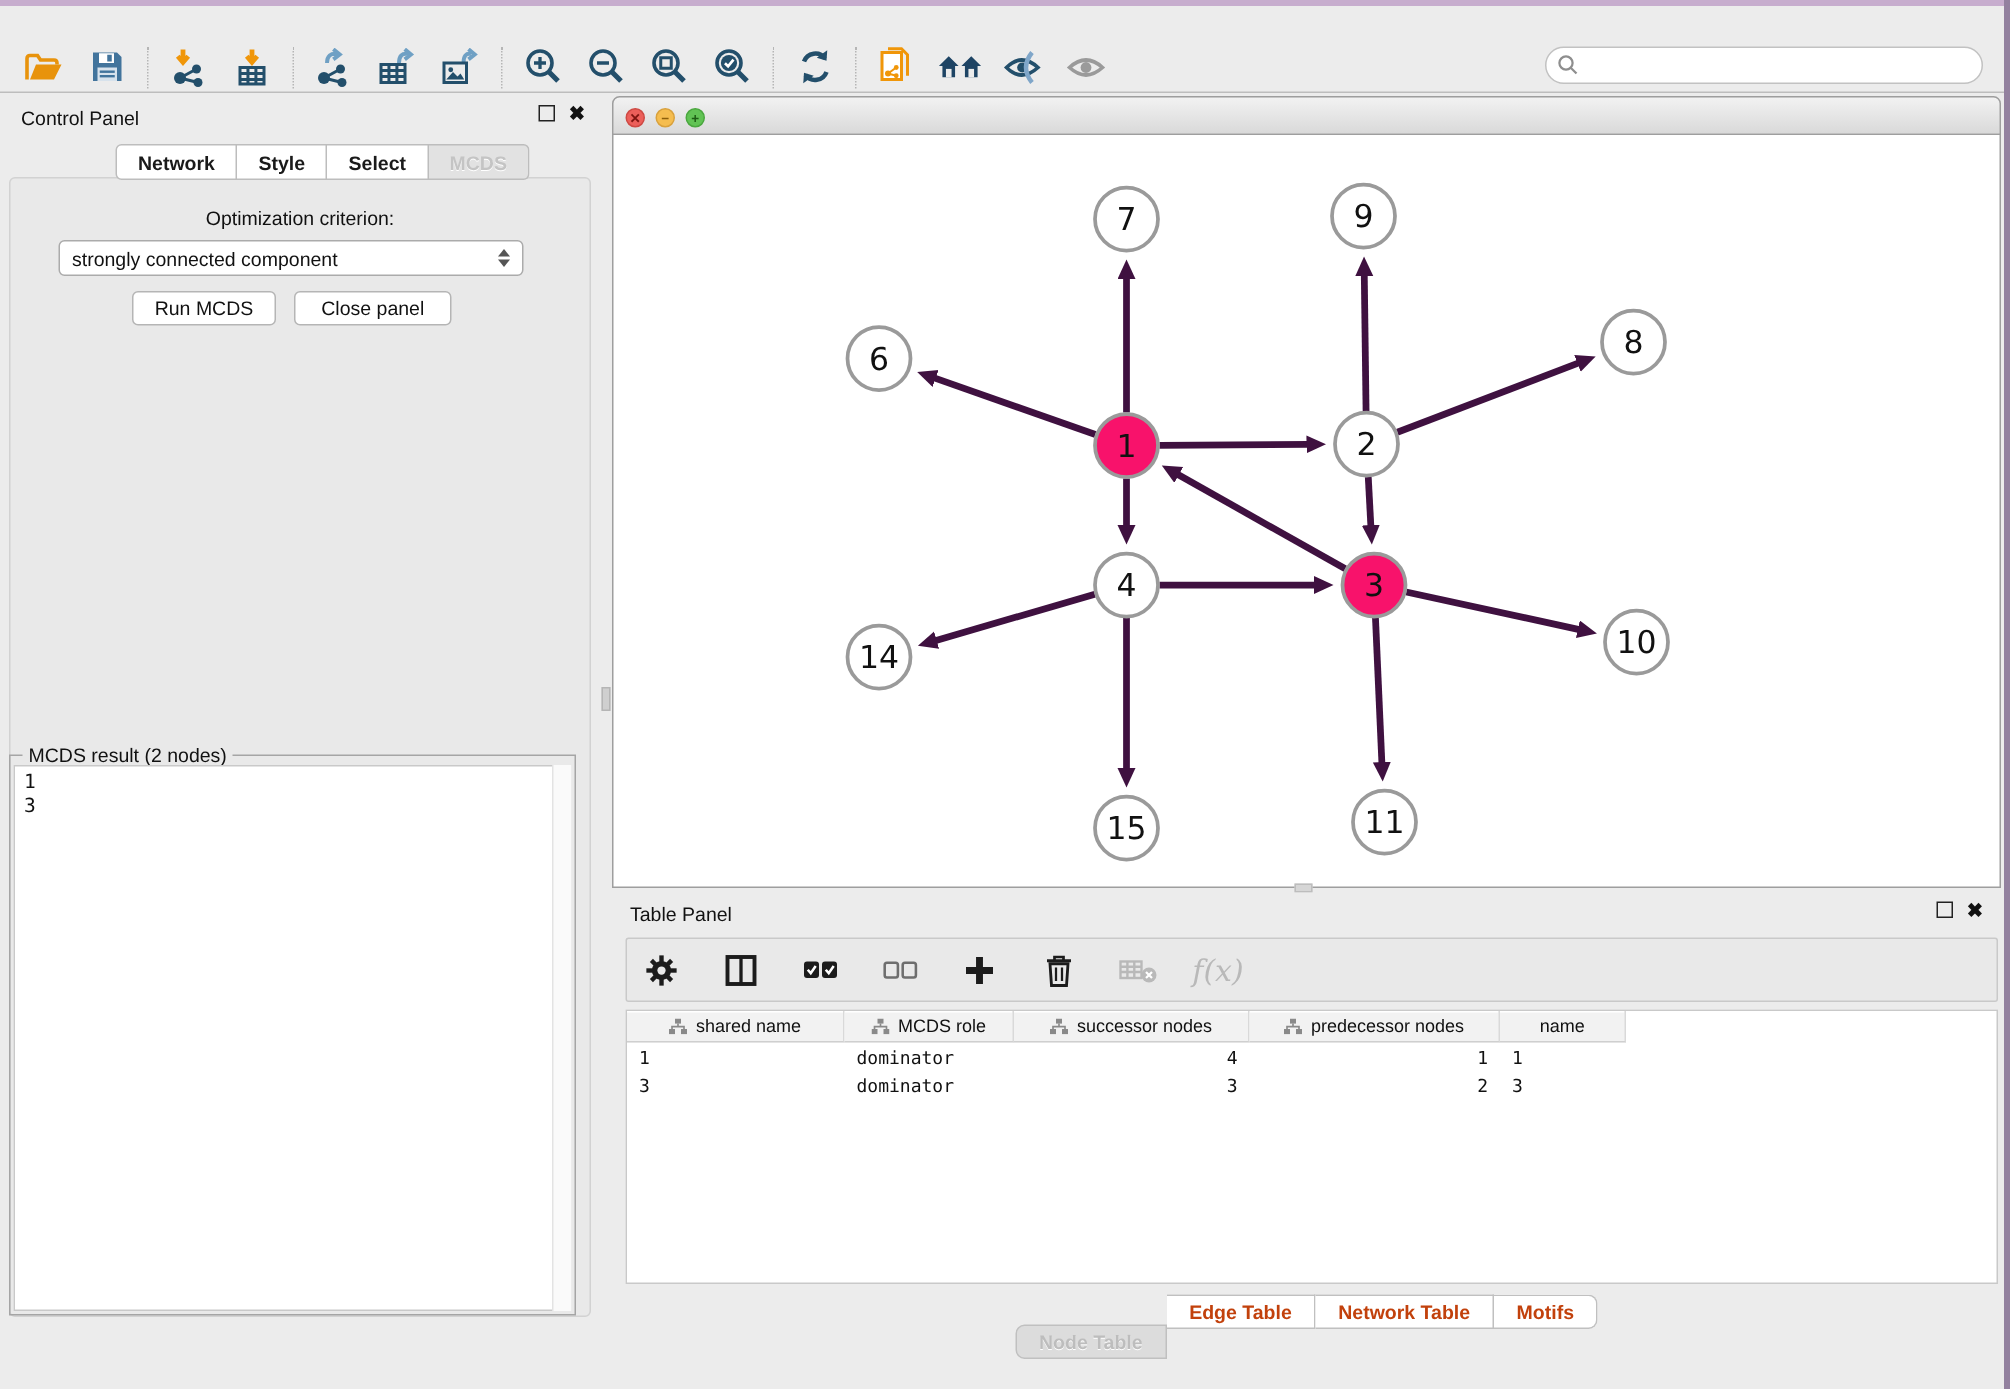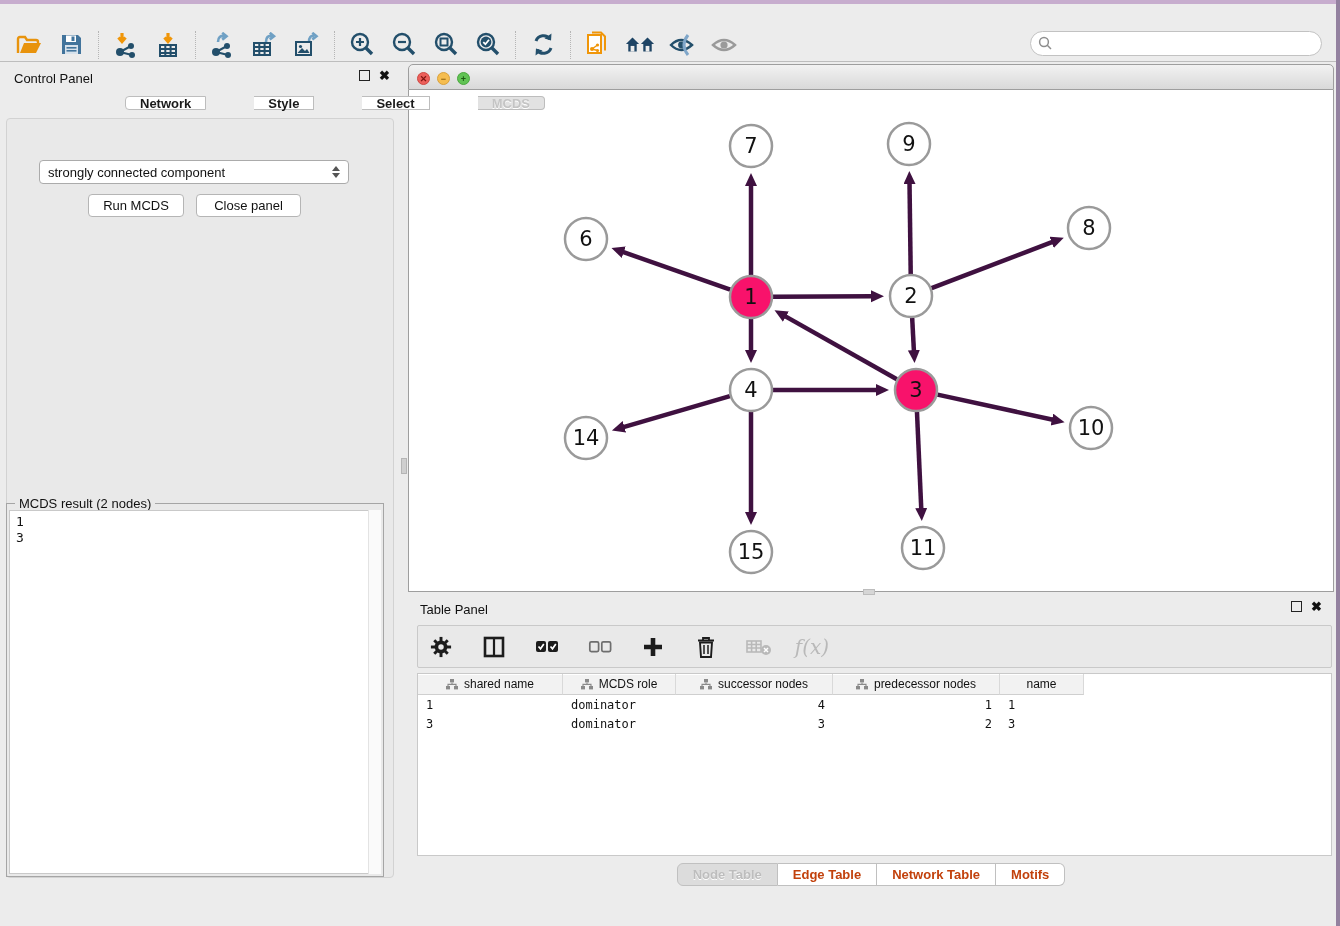--- a/index.html
+++ b/index.html
@@ -26,21 +26,21 @@
 
   
   #control-panel { position:absolute; left:0; top:62px; width:400px; height:828px; background:#ececec; }
   #cp-header { position:absolute; left:0; top:0; width:100%; height:32px; }
   #cp-title { position:absolute; left:14px; top:9px; font-size:13px; color:#111; }
   .panel-btns { position:absolute; right:10px; top:8px; display:flex; gap:9px; }
   .float-icon { width:11px; height:11px; border:1.6px solid #222; display:inline-block; }
   .close-icon { font-size:13px; font-weight:bold; color:#111; line-height:11px; }
 
   .cp-tabs { position:absolute; left:77px; top:34px; display:flex; z-index:3; }
-  .cp-tab { height:14px; padding:0 14px; background:#fff; border:1px solid #bdbdbd; border-left:none; font-size:13px; font-weight:bold; color:#1a1a1a; display:flex; align-items:center;margin-left:48px; }
+  .cp-tab { height:24px; padding:0 14px; background:#fff; border:1px solid #bdbdbd; border-left:none; font-size:13px; font-weight:bold; color:#1a1a1a; display:flex; align-items:center; }
   .cp-tab:first-child { border-left:1px solid #bdbdbd; border-radius:4px 0 0 4px; }
   .cp-tab:last-child { border-radius:0 4px 4px 0; }
   .cp-tab.selected { background:#e2e2e2; color:#c4c4c4; text-shadow:0 1px 0 #fff; }
 
   #cp-content { position:absolute; left:6px; top:56px; width:388px; height:760px; background:#e9e9e9; border:1px solid #d2d2d2; border-radius:4px; }
   #opt-label { position:absolute; left:0; width:100%; top:76px; text-align:center; font-size:13px; color:#111; }
   #opt-dropdown { position:absolute; left:39px; top:98px; width:310px; height:24px; background:#fff; border:1px solid #ababab; border-radius:4px; display:flex; align-items:center; padding:0 8px; font-size:13px; color:#111; }
   .stepper { margin-left:auto; display:flex; flex-direction:column; gap:2px; align-items:center; }
   .stepper i { width:0; height:0; border-left:4px solid transparent; border-right:4px solid transparent; display:block; }
   .stepper .up { border-bottom:5px solid #555; }
@@ -79,21 +79,21 @@
   #tp-table { position:absolute; left:9px; top:78px; width:915px; height:183px; background:#fff; border:1px solid #c9c9c9; }
   #tp-head { display:flex; height:21px; }
   .th { background:#f2f2f2; border-right:1px solid #d9d9d9; border-bottom:1px solid #cfcfcf; box-shadow:inset 0 1px 0 #fff; display:flex; align-items:center; justify-content:center; gap:6px; font-size:12px; color:#111; }
   .th .hier { flex:0 0 auto; }
   .tp-row { display:flex; height:16px; font-family:"DejaVu Sans Mono", monospace; font-size:12px; color:#111; margin-top:3px; }
   .td { padding:0 8px; white-space:nowrap; overflow:hidden; }
   .ta-r { text-align:right; }
 
   #tp-tabs { position:absolute; left:0; right:0; top:268px; display:flex; justify-content:center; }
   .tp-tab { height:23px; padding:0 15px; background:#fff; border:1px solid #c0c0c0; border-left:none; font-size:13px; font-weight:bold; color:#c2410c; display:flex; align-items:center; }
-  .tp-tab:first-child { border-left:1px solid #c0c0c0; border-radius:6px 0 0 6px; }
+  .tp-tab:first-child { border-left:1px solid #c0c0c0; border-radius:6px 0 0 6px;margin-top:20px; }
   .tp-tab:last-child { border-radius:0 6px 6px 0; }
   .tp-tab.selected { background:#dcdcdc; color:#bdbdbd; text-shadow:0 1px 0 #fff; }
 
   
   #status-bar { position:absolute; left:0; top:890px; width:1336px; height:36px; background:#ececec; border-top:1px solid #c6c6c6; }
   #task-btn { position:absolute; left:10px; top:5px; width:30px; height:26px; background:#f3f3f3; border:1px solid #a9a9a9; display:flex; align-items:center; justify-content:center; }
   #memory-btn { position:absolute; right:12px; top:7px; width:76px; height:24px; background:#fff; border:1px solid #9e9e9e; border-radius:3px; display:flex; align-items:center; justify-content:center; gap:5px; font-size:12px; color:#111; }
   #memory-dot { width:11px; height:13px; border-radius:50%; background:#1d7a2c; }
 </style>
 </head>
@@ -254,20 +254,21 @@
         <span class="close-icon">✖</span>
       </span>
     </div>
     <div class="cp-tabs">
       <span class="cp-tab">Network</span>
       <span class="cp-tab">Style</span>
       <span class="cp-tab">Select</span>
       <span class="cp-tab selected">MCDS</span>
     </div>
     <div id="cp-content"></div>
+    <div id="opt-label">Optimization criterion:</div>
     <div id="opt-dropdown">
       <span>strongly connected component</span>
       <span class="stepper">
           <i class="up"></i>
           <i class="down"></i>
         </span>
     </div>
     <div class="cp-button" id="run-btn">Run MCDS</div>
     <div class="cp-button" id="close-panel-btn">Close panel</div>
     <div id="result-group">

